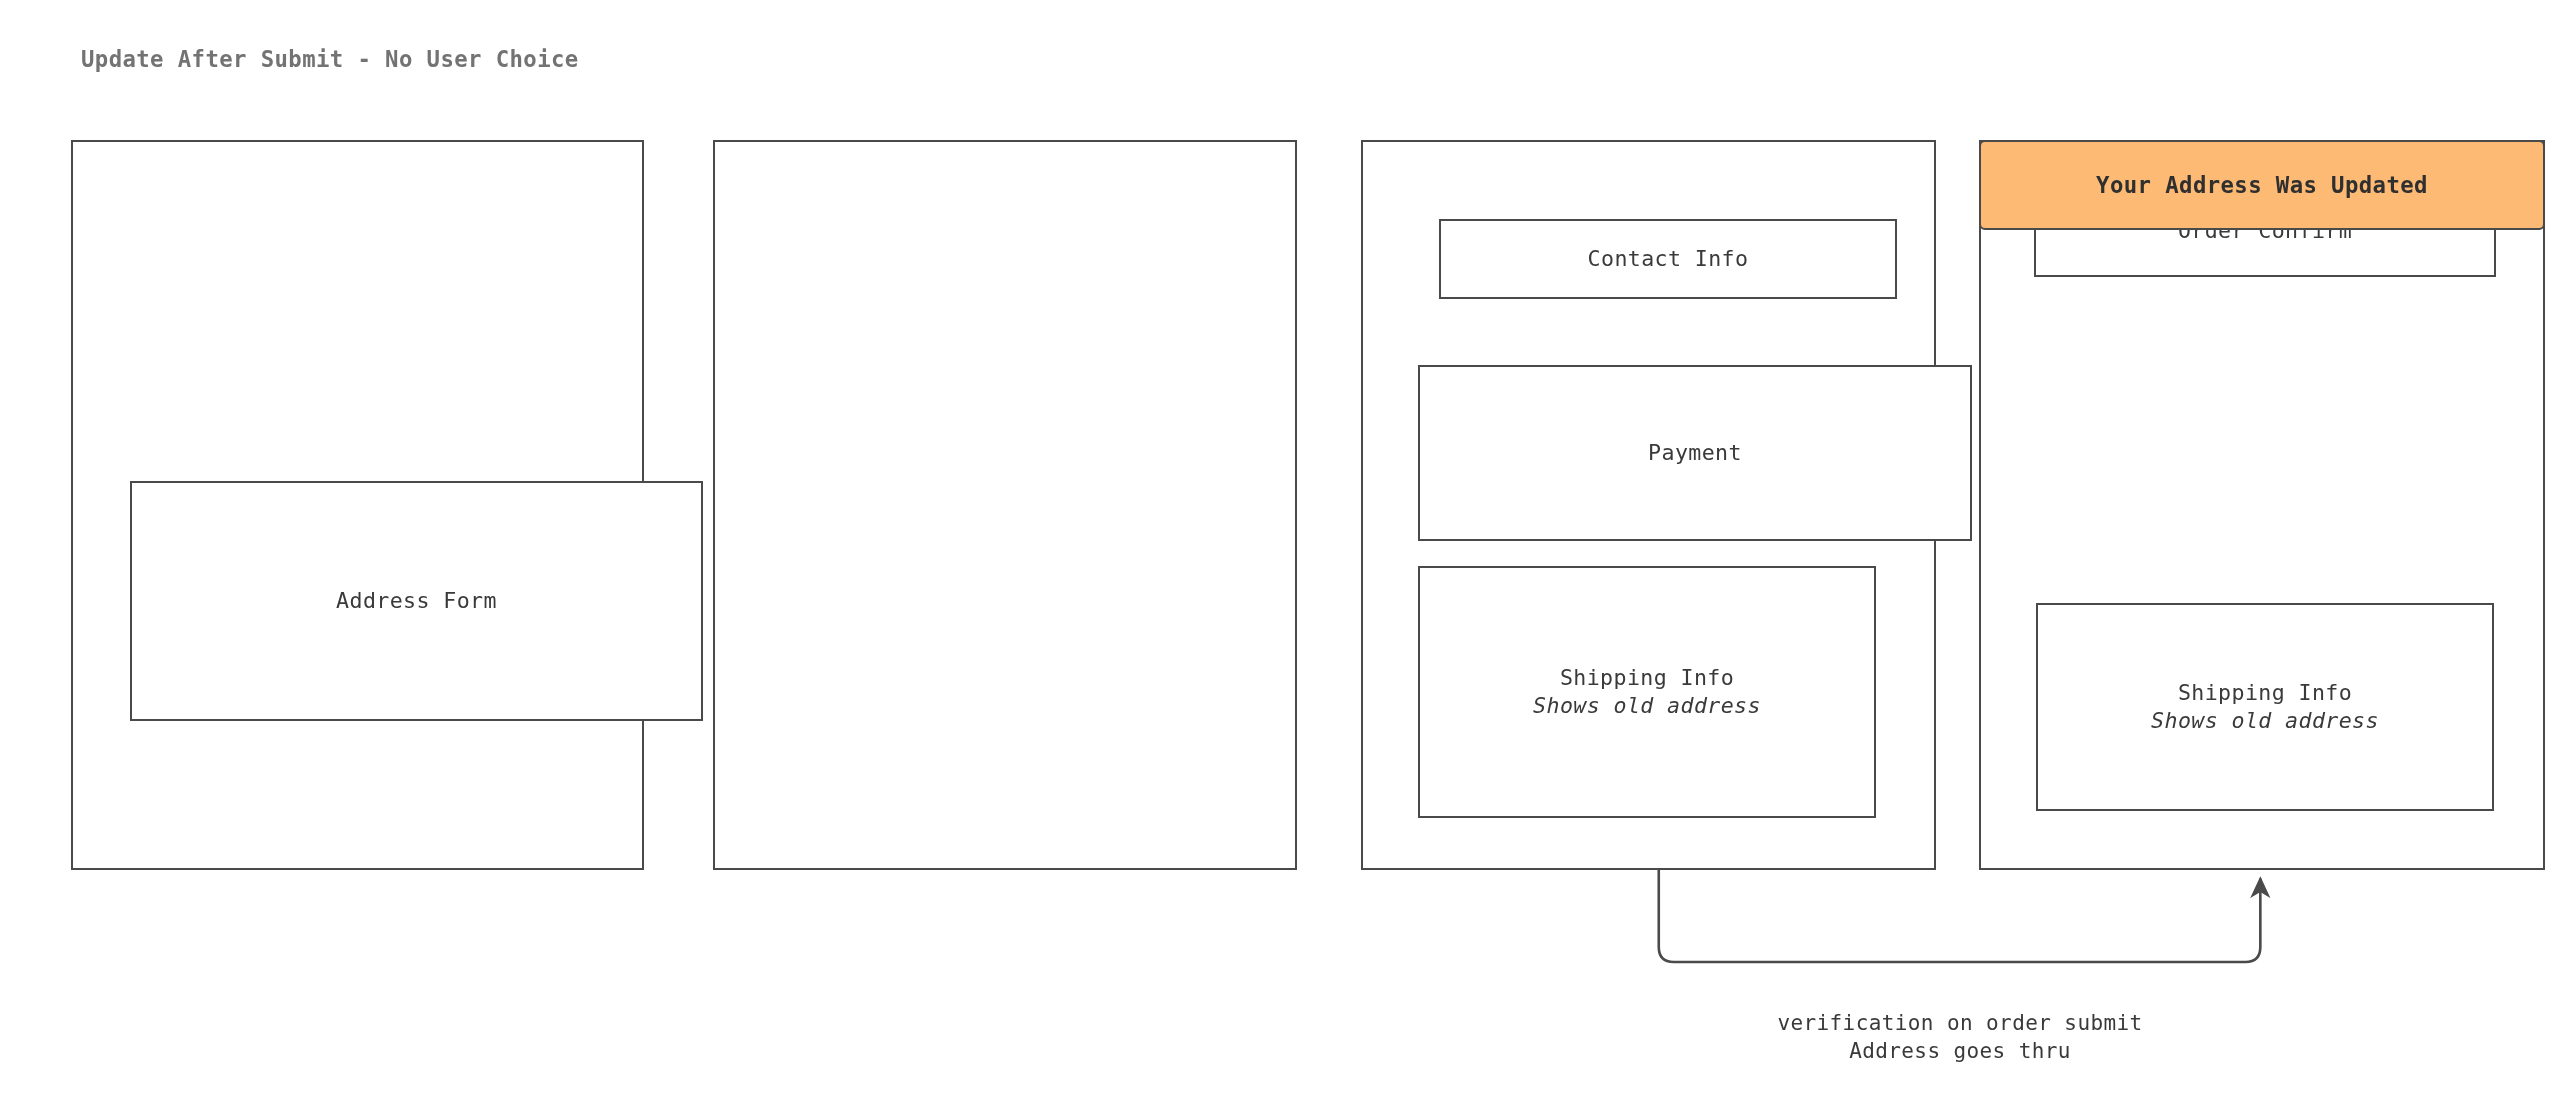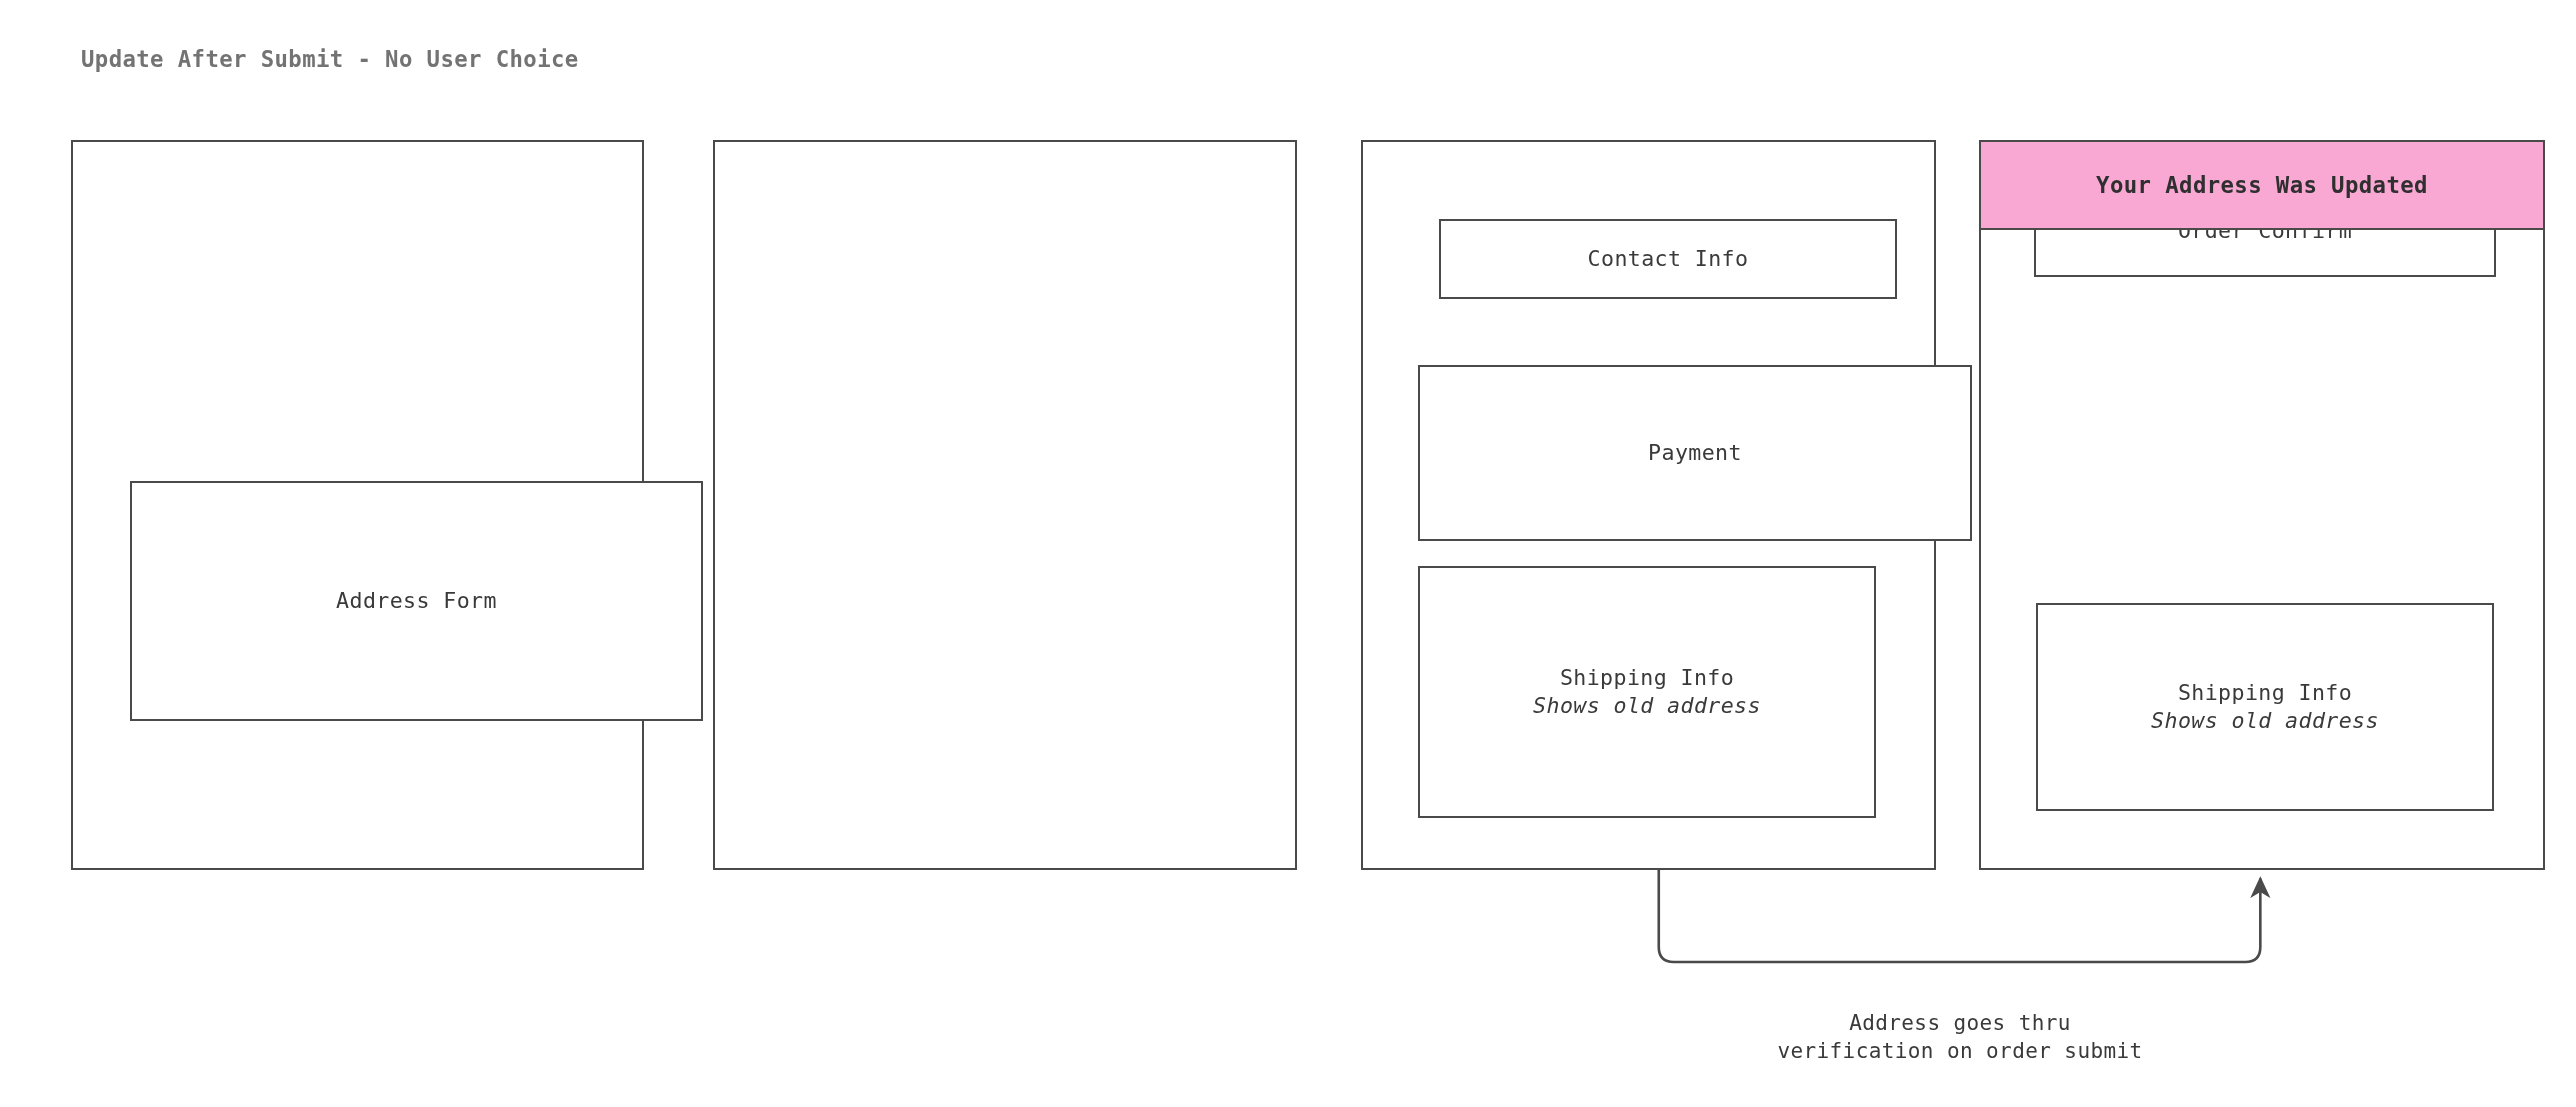--- a/index.html
+++ b/index.html
@@ -125,39 +125,39 @@
       <span class="box-sub">Shows old address</span>
     </div>
   </div>
 
   <div class="screen-panel" style="left:1979px; top:140px; width:566px; height:730px;"></div>
 
   <div class="inner-box" style="left:2034px; top:186px; width:462px; height:91px;">
     <div class="box-label">Order Confirm</div>
   </div>
 
-  <div class="banner" style="left:1979px; top:140px; width:566px; height:90px; background:#f9a8d4;">
+  <div class="banner" style="left:1979px; top:140px; width:566px; height:90px; background:#fdba74;border-radius:6px;">
     <div class="banner-label">Your Address Was Updated</div>
   </div>
 
   <div class="inner-box" style="left:2036px; top:603px; width:458px; height:208px;">
     <div class="box-label">
       <span>Shipping Info</span>
       <span class="box-sub">Shows old address</span>
     </div>
   </div>
 
   <svg class="connector-svg" viewBox="0 0 3460 1488">
     <defs>
       <marker id="arrowhead" markerWidth="9" markerHeight="9" refX="7.5" refY="4.5" orient="auto">
         <path d="M0,0.6 L8.4,4.5 L0,8.4 L2.4,4.5 Z" fill="#4a4a4a"></path>
       </marker>
     </defs>
     <path d="M 2228,1167 L 2228,1272 Q 2228,1292 2248,1292 L 3016,1292 Q 3036,1292 3036,1272 L 3036,1180" fill="none" stroke="#4a4a4a" stroke-width="3.5" marker-end="url(#arrowhead)"></path>
   </svg>
 
   <div class="connector-caption" style="left:1662px; top:1009px; width:596px;">
+    <span class="caption-line">verification on order submit</span>
     <span class="caption-line">Address goes thru</span>
-    <span class="caption-line">verification on order submit</span>
   </div>
 
 </div>
 
 
 </body></html>

